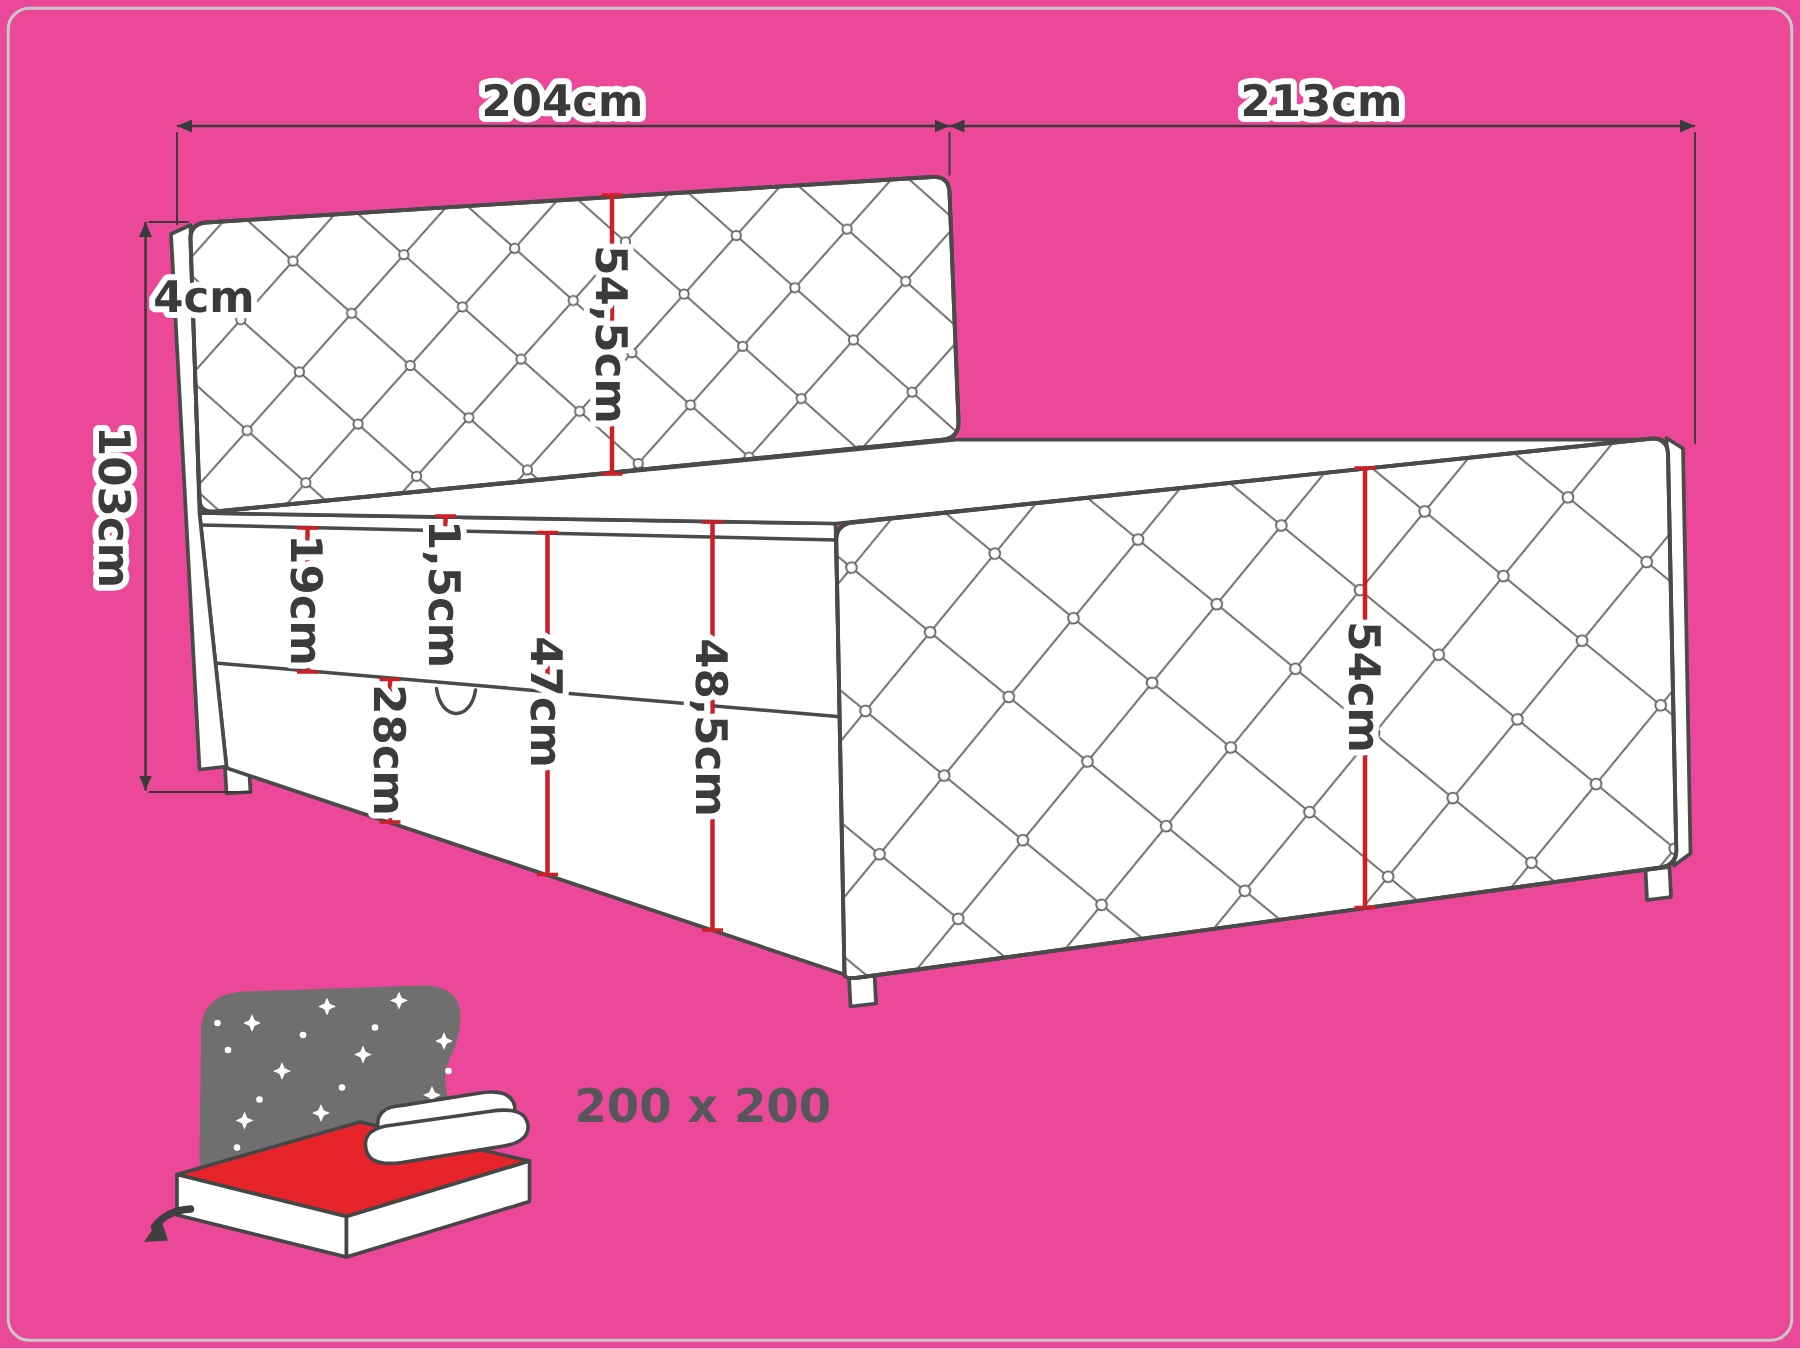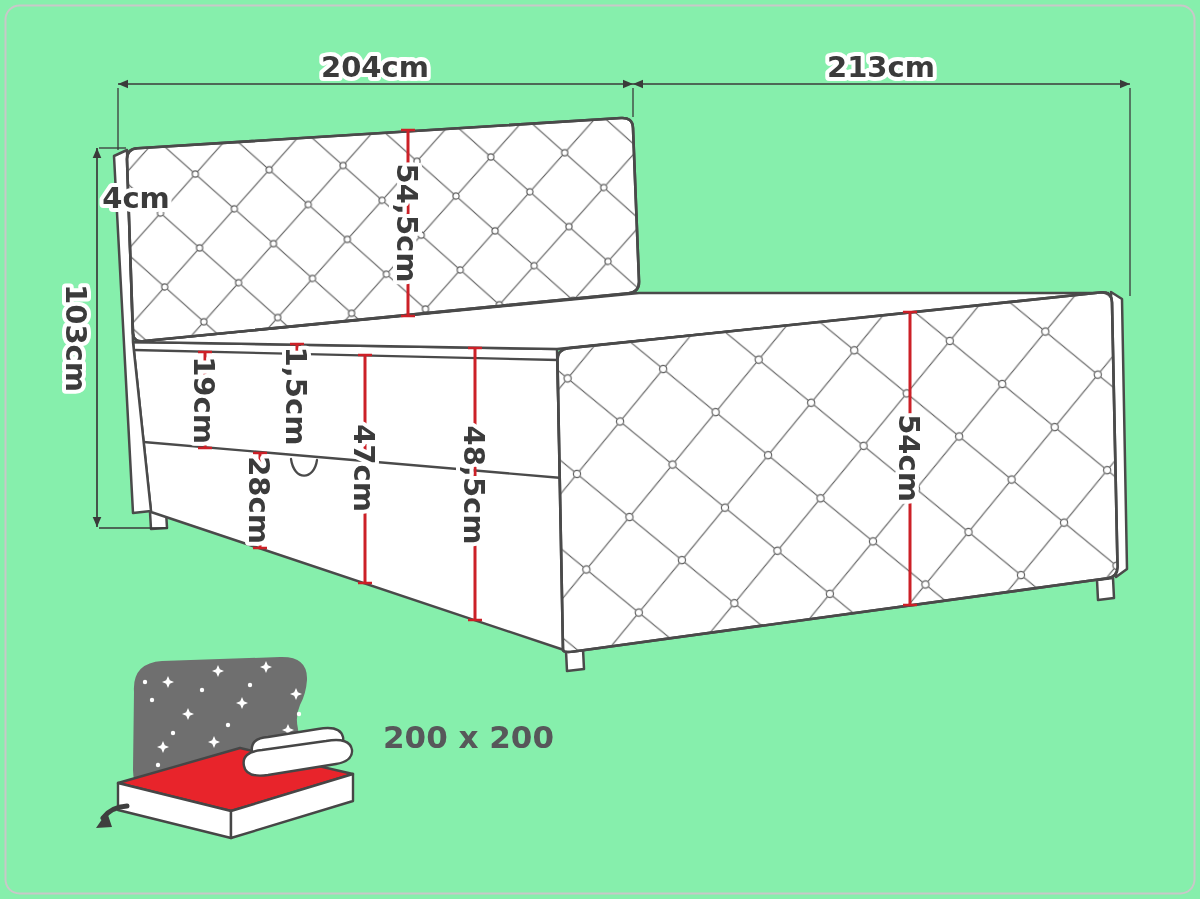--- a/index.html
+++ b/index.html
@@ -1,16 +1,16 @@
 <!DOCTYPE html>
 <html style="--accent-red: #cc2027; --line-dark: #3a3a3a; --text-dark: #3b3b3b; --text-gray: #57575a; --border-gray: #c8c8c8; --icon-gray: #6f6f6f; --icon-red: #e8242b;"><head>
 <meta charset="utf-8">
 <style>
   html,body{margin:0;padding:0;background:#fff;}
-  .page{width:1200px;height:899px;position:relative;overflow:hidden;background:#86efac;}
+  .page{width:1200px;height:899px;position:relative;overflow:hidden;background:#ec4899;}
   svg{display:block;}
   .lbl{font-family:"DejaVu Sans",sans-serif;font-weight:bold;font-size:29px;
        fill:var(--text-dark,#3b3b3b);paint-order:stroke;stroke:#ffffff;stroke-width:8px;
        stroke-linejoin:round;}
   .size-lbl{font-family:"DejaVu Sans",sans-serif;font-weight:bold;font-size:31px;
        fill:var(--text-gray,#57575a);}
   .dim{stroke:var(--line-dark,#3a3a3a);stroke-width:1.7;fill:none;}
   .ext{stroke:var(--line-dark,#3a3a3a);stroke-width:1.3;fill:none;}
   .red{stroke:var(--accent-red,#cc2027);stroke-width:3;fill:none;}
   .redtick{stroke:var(--accent-red,#cc2027);stroke-width:2.4;fill:none;}

